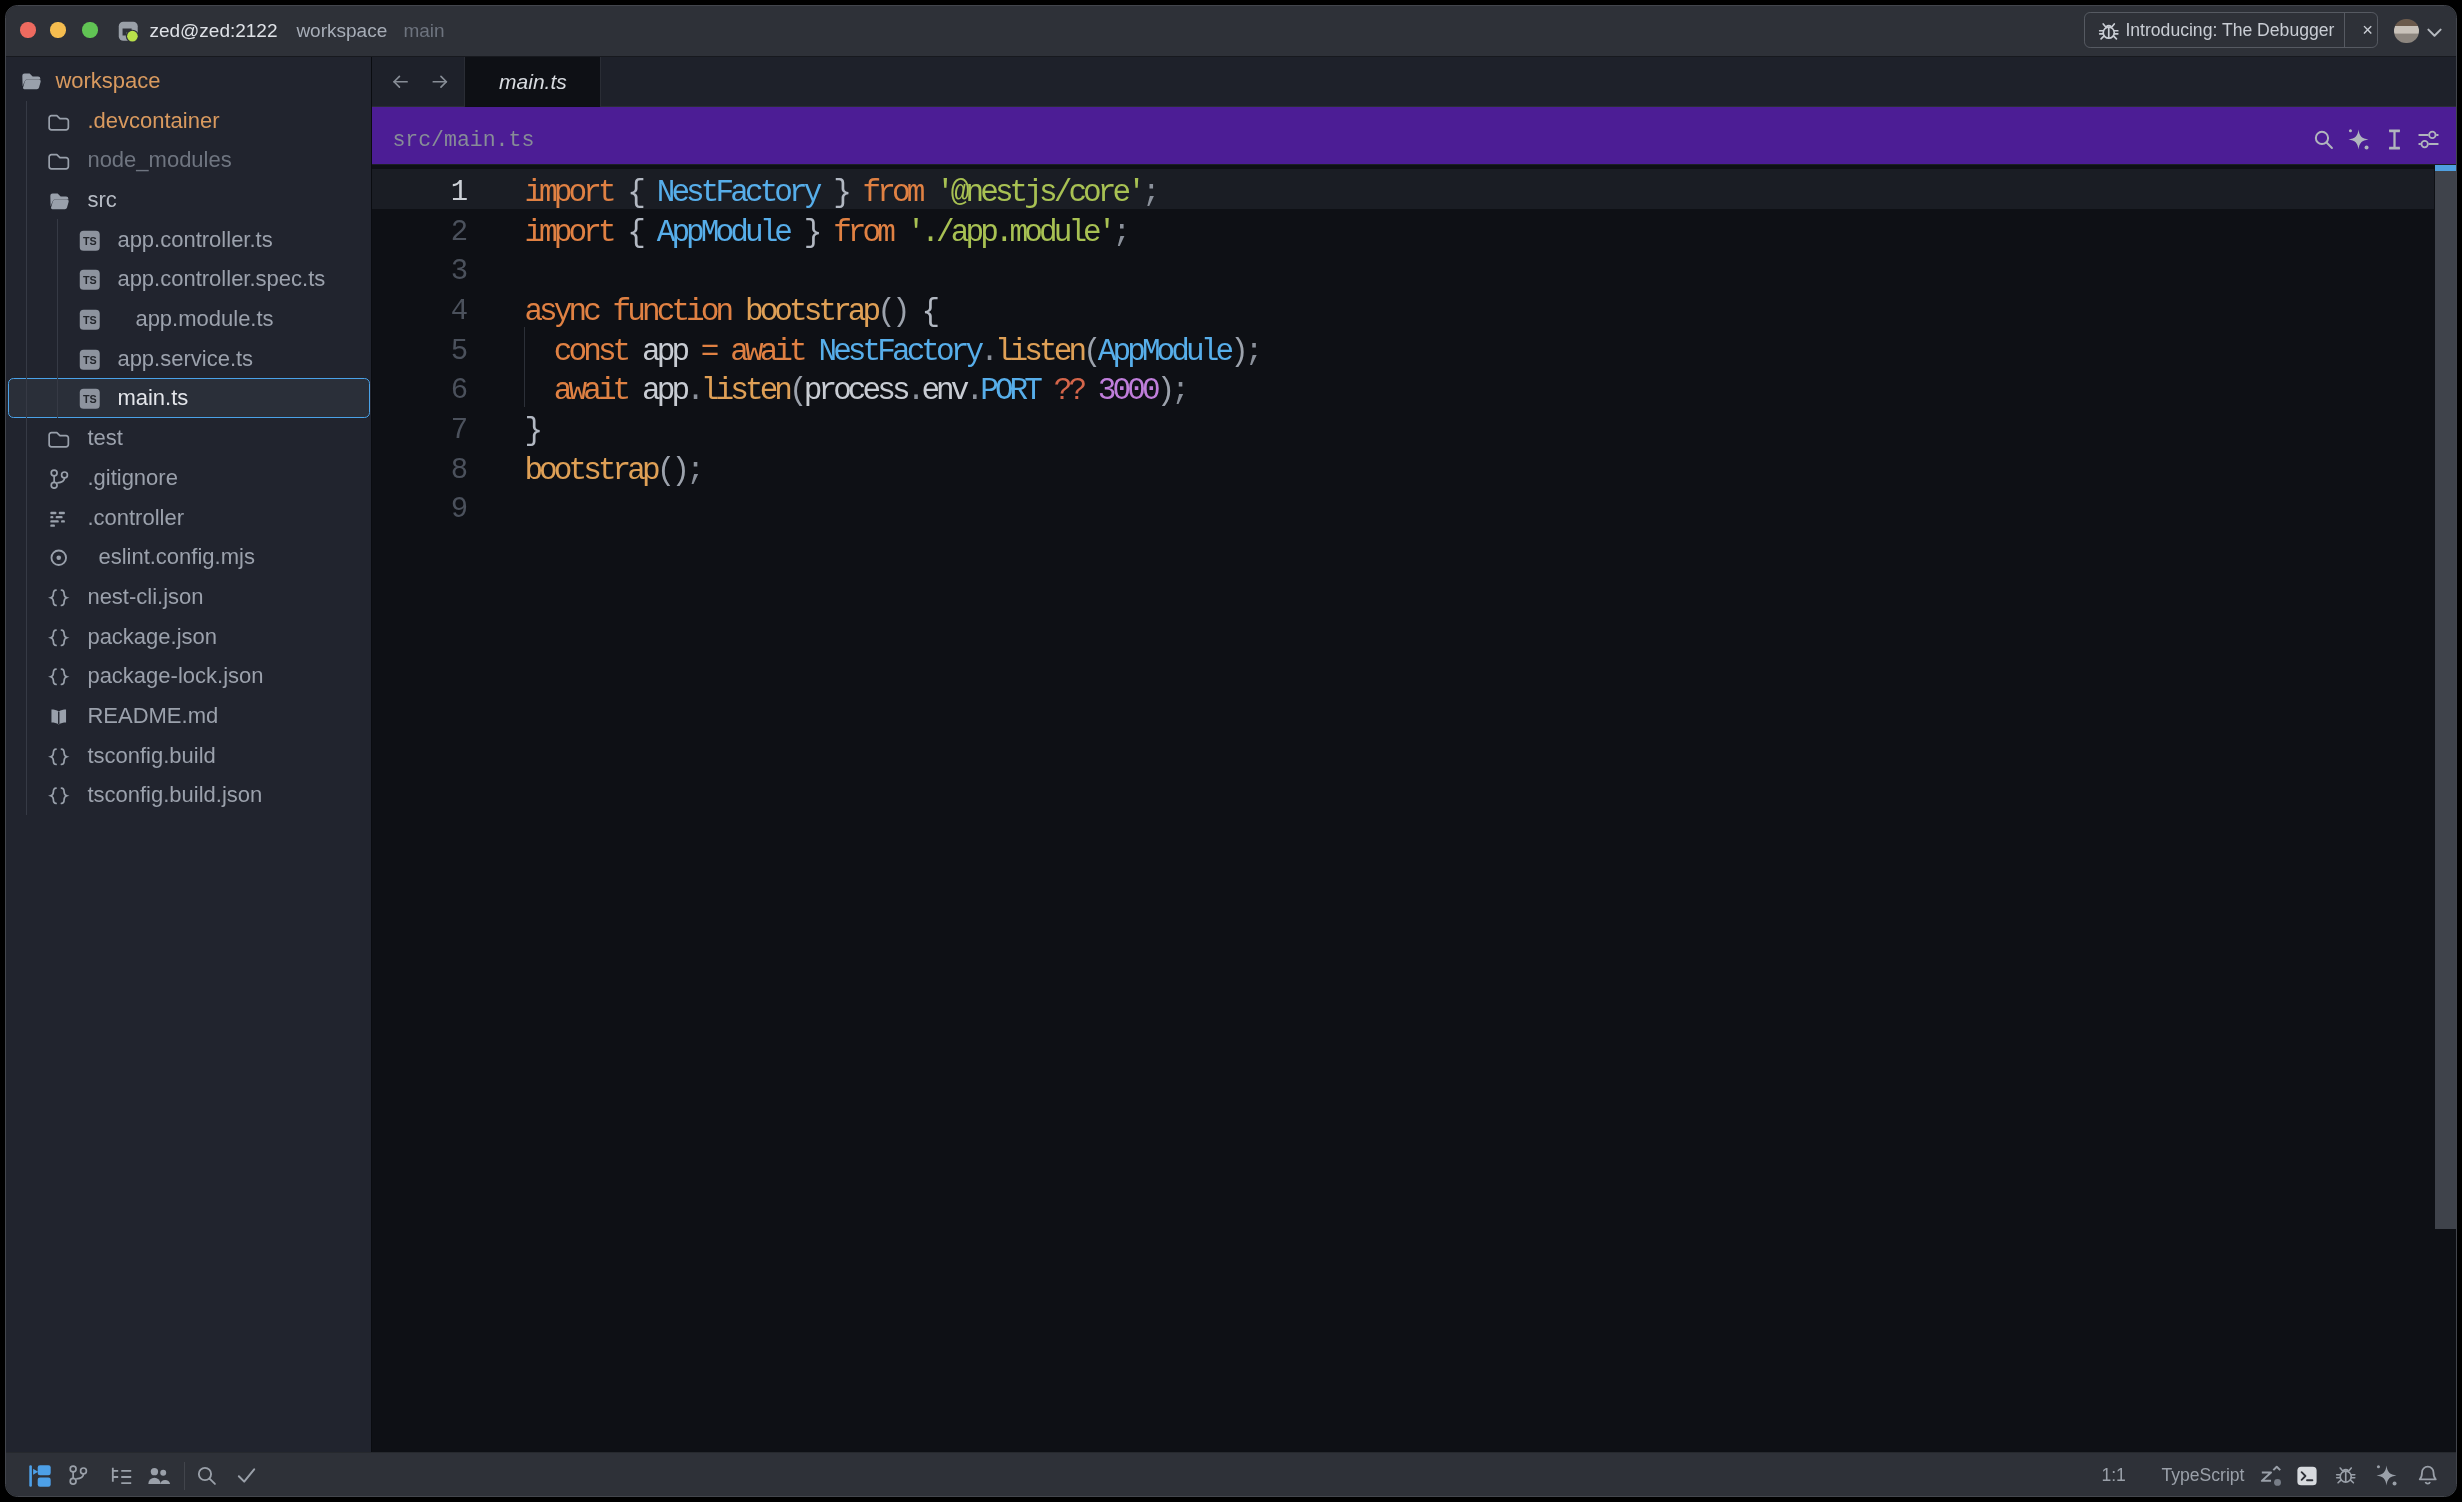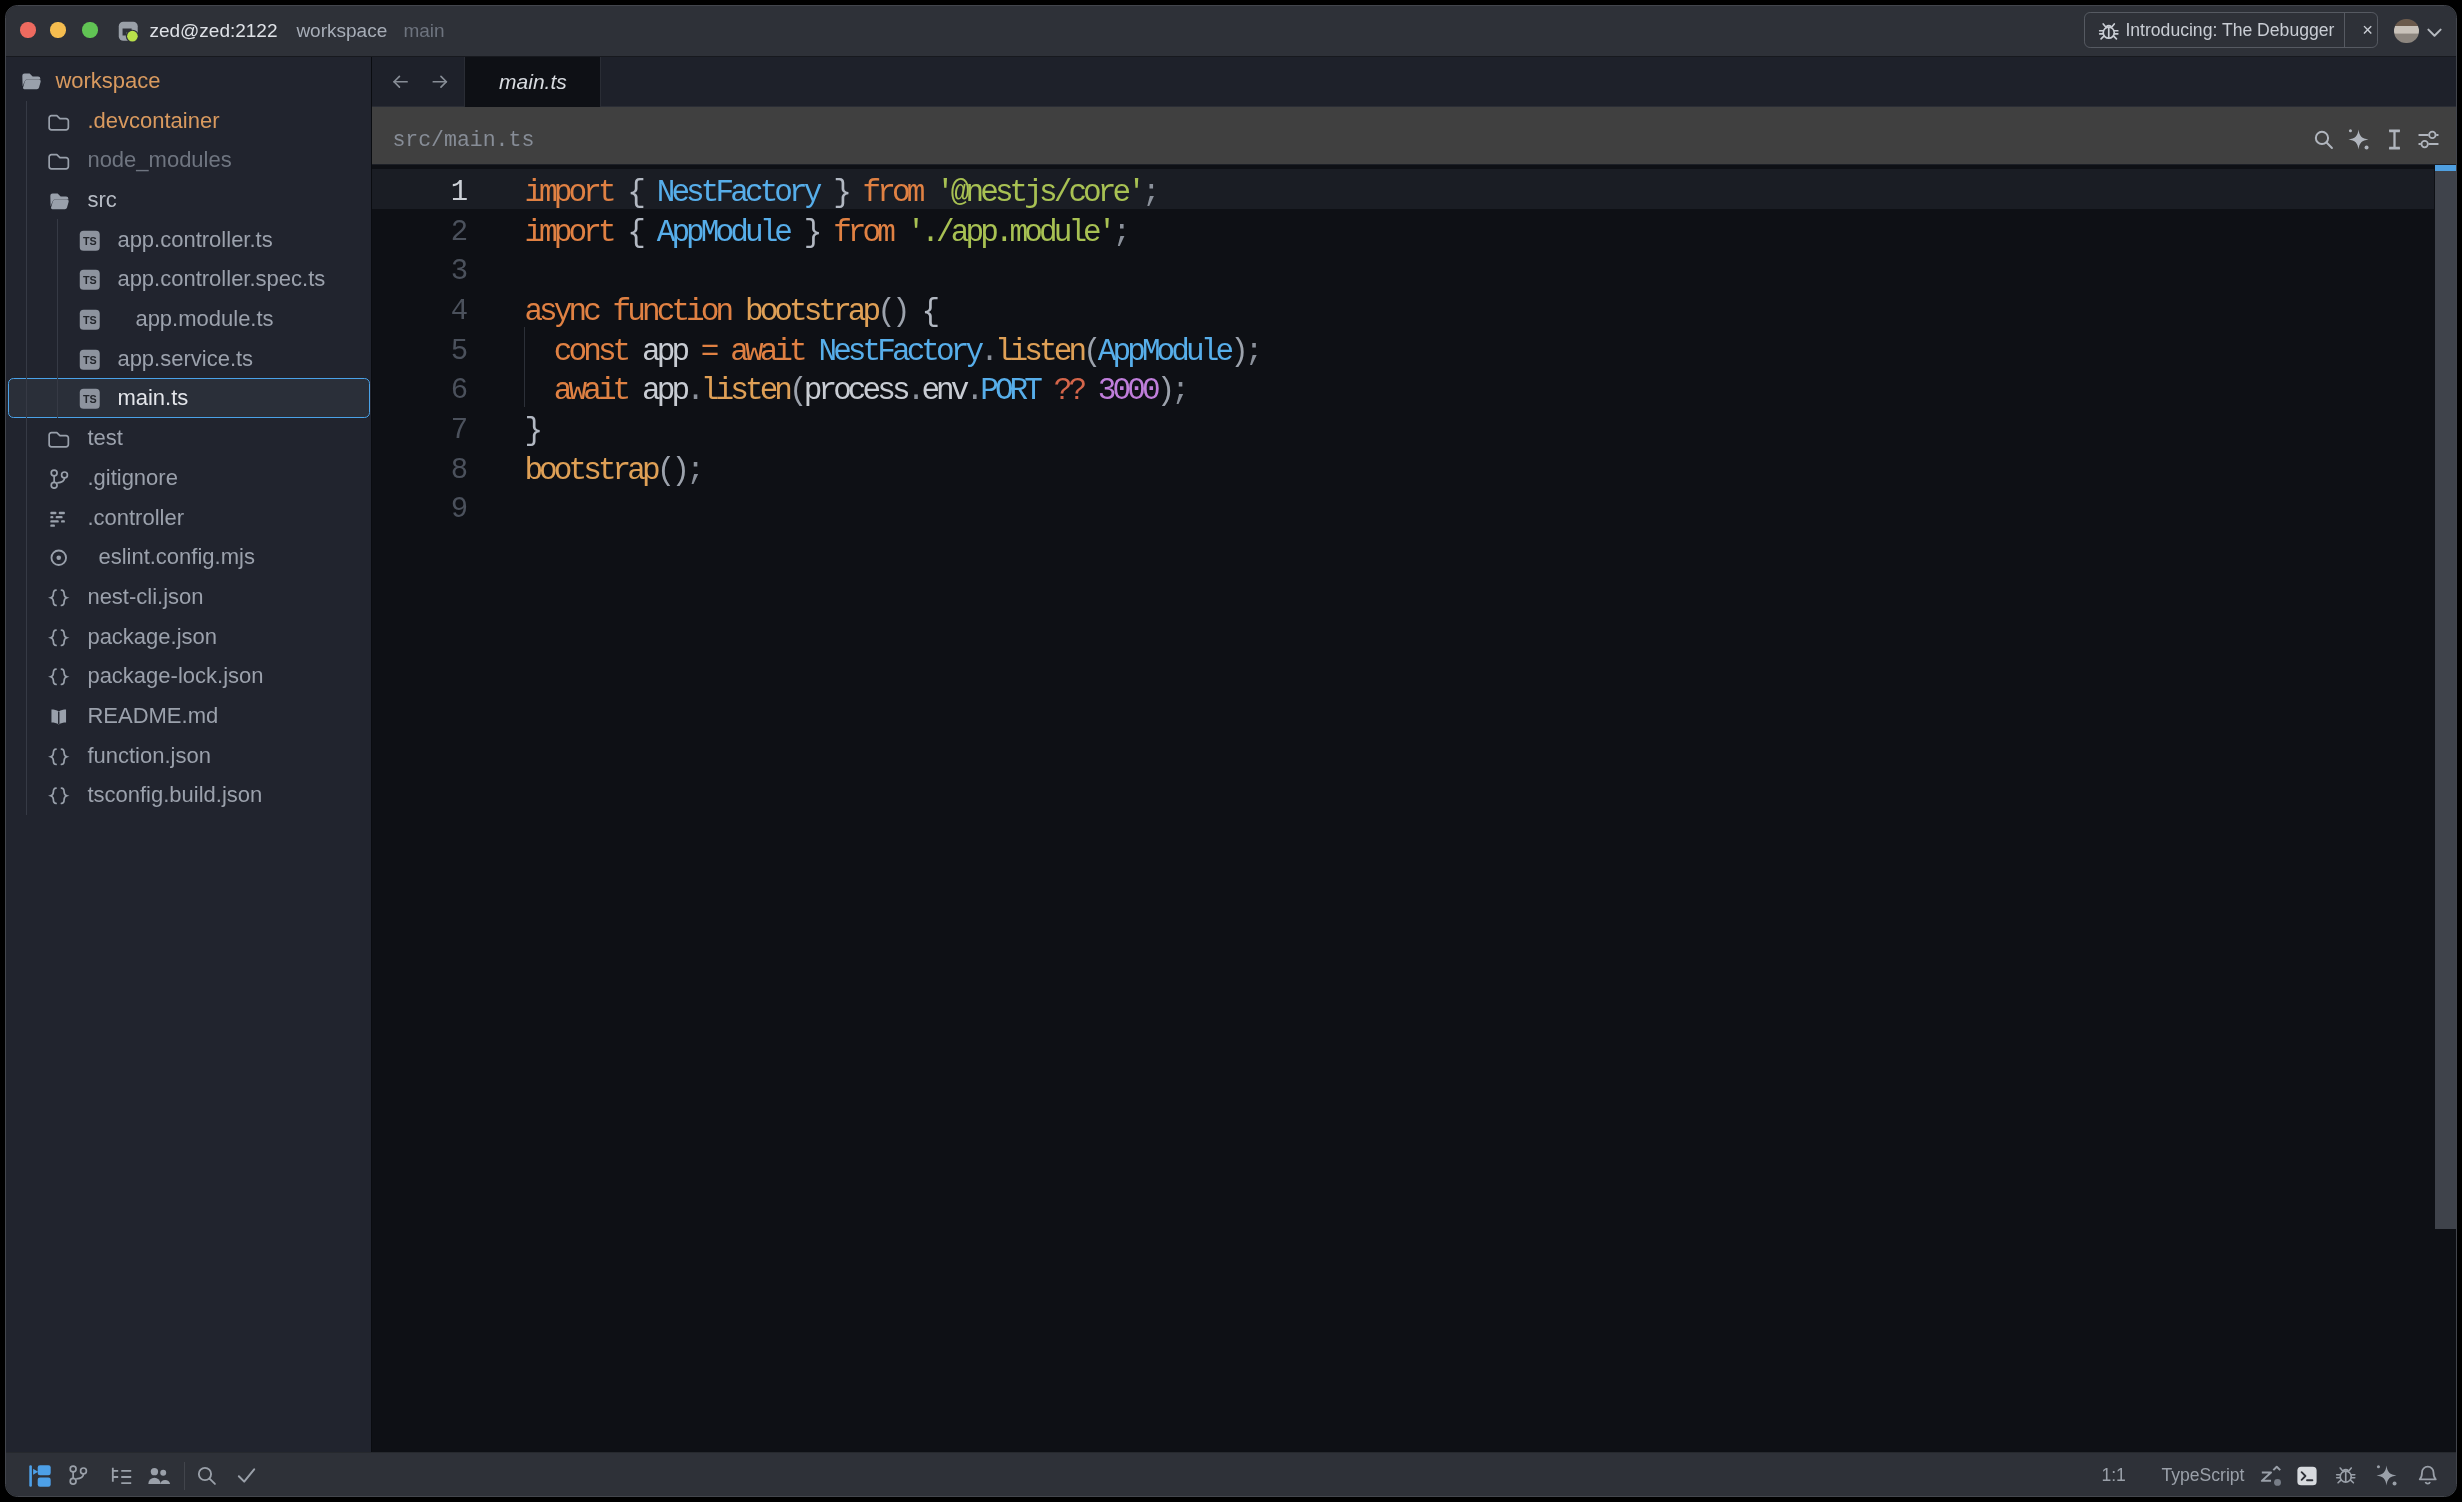--- a/index.html
+++ b/index.html
@@ -7,21 +7,21 @@
 .abs{position:absolute}
 #titlebar{position:absolute;left:0;top:0;width:2450px;height:51px;background:#2e3138;border-bottom:0.8px solid #17191e}
 .tl{position:absolute;top:16px;width:15.3px;height:15.3px;border-radius:50%}
 #titlebar .t{position:absolute;top:0;height:50px;line-height:50px;font-size:19px;white-space:pre}
 #sidebar{position:absolute;left:0;top:51px;width:366px;height:1395px;background:#21242e;border-right:0.8px solid #0a0c10}
 .srow{position:absolute;left:0;width:366px;height:40px;line-height:40px;font-size:22px;color:#9ba1ac;white-space:pre}
 .guide{position:absolute;width:0.8px;background:#363a45}
 #tabbar{position:absolute;left:366px;top:51px;width:2085px;height:50px;background:#1e212a;border-bottom:0.8px solid #2a2d35}
 #navbox{position:absolute;left:0;top:0;width:93px;height:49px;border-right:0.8px solid #2a2d35}
 #tab1{position:absolute;left:93px;top:0;width:136px;height:51px;background:#0e1015;border-right:0.8px solid #2a2d35;color:#d8dbe0;font-style:italic;font-size:21px;text-align:center;line-height:49px}
-#toolbar{position:absolute;left:366px;top:101px;width:2085px;height:58px;background:#404040;border-bottom:0.8px solid #1c1f26}
+#toolbar{position:absolute;left:366px;top:101px;width:2085px;height:58px;background:#4c1d95;border-bottom:0.8px solid #1c1f26}
 #crumb{position:absolute;left:20px;top:0;height:66px;line-height:66px;font-family:"Liberation Mono",monospace;font-size:21.5px;color:#878d97}
 #code{position:absolute;left:366px;top:159px;width:2062px;height:1287px}
 .cl{position:absolute;left:0;width:2062px;height:40px;white-space:pre;font-family:"Liberation Mono",monospace;font-size:31px;letter-spacing:-3.9px;line-height:47px}
 .ln{position:absolute;width:92px;text-align:right;height:40px;line-height:47px;font-family:"Liberation Mono",monospace;font-size:29px;color:#4b515c;left:3.8px}
 #activeline{position:absolute;left:0;top:3.8px;width:2062px;height:40px;background:#1a1d24}
 .kw{color:#e08143}.fn{color:#dfa056}.ty{color:#57aeea}.st{color:#a8c153}
 .pu{color:#8b919b}.br{color:#b2b8c2}.pp{color:#9ca2ac}.va{color:#c8ccd3}.op{color:#d4654a}.nu{color:#c07edb}
 #sbar{position:absolute;left:2429px;top:159px;width:22px;height:1287px}
 #status{position:absolute;left:0;top:1446px;width:2450px;height:45px;background:#2e3138;border-top:0.8px solid #26292e}
 #status .t{position:absolute;top:0;height:28px;line-height:44px;font-size:17.6px;color:#9aa0a9;white-space:pre}
@@ -129,21 +129,21 @@
           <path d="M10.5 4 c-3.5 0 -3.5 3 -3.5 5 c0 2.5 -0.5 4 -3.5 5 c3 1 3.5 2.5 3.5 5 c0 2 0 5 3.5 5" fill="none" stroke="#99a0ab" stroke-width="2.2" stroke-linecap="round"></path>
           <path d="M17.5 4 c3.5 0 3.5 3 3.5 5 c0 2.5 0.5 4 3.5 5 c-3 1 -3.5 2.5 -3.5 5 c0 2 0 5 -3.5 5" fill="none" stroke="#99a0ab" stroke-width="2.2" stroke-linecap="round"></path>
         </svg><span style="position:absolute;left:81px;color:#9ba1ac">package-lock.json</span></div>
       <div class="srow" style="top:639px"><svg width="21.5" height="21.5" viewBox="0 0 28 28" style="position:absolute;left:42px;top:9.2px">
           <path d="M14 7 c-2.8-1.8 -6-2.6 -9.5-2.6 v17.2 c3.5 0 6.7 0.8 9.5 2.6 c2.8-1.8 6-2.6 9.5-2.6 v-17.2 c-3.5 0 -6.7 0.8 -9.5 2.6 z" fill="#99a0ab"></path>
           <line x1="14" y1="7.5" x2="14" y2="23.5" stroke="#21242e" stroke-width="1.8"></line>
         </svg><span style="position:absolute;left:81px;color:#9ba1ac">README.md</span></div>
       <div class="srow" style="top:679px"><svg width="21.5" height="21.5" viewBox="0 0 28 28" style="position:absolute;left:42px;top:9.2px">
           <path d="M10.5 4 c-3.5 0 -3.5 3 -3.5 5 c0 2.5 -0.5 4 -3.5 5 c3 1 3.5 2.5 3.5 5 c0 2 0 5 3.5 5" fill="none" stroke="#99a0ab" stroke-width="2.2" stroke-linecap="round"></path>
           <path d="M17.5 4 c3.5 0 3.5 3 3.5 5 c0 2.5 0.5 4 3.5 5 c-3 1 -3.5 2.5 -3.5 5 c0 2 0 5 -3.5 5" fill="none" stroke="#99a0ab" stroke-width="2.2" stroke-linecap="round"></path>
-        </svg><span style="position:absolute;left:81px;color:#9ba1ac">function.json</span></div>
+        </svg><span style="position:absolute;left:81px;color:#9ba1ac">tsconfig.build</span></div>
       <div class="srow" style="top:718px"><svg width="21.5" height="21.5" viewBox="0 0 28 28" style="position:absolute;left:42px;top:9.2px">
           <path d="M10.5 4 c-3.5 0 -3.5 3 -3.5 5 c0 2.5 -0.5 4 -3.5 5 c3 1 3.5 2.5 3.5 5 c0 2 0 5 3.5 5" fill="none" stroke="#99a0ab" stroke-width="2.2" stroke-linecap="round"></path>
           <path d="M17.5 4 c3.5 0 3.5 3 3.5 5 c0 2.5 0.5 4 3.5 5 c-3 1 -3.5 2.5 -3.5 5 c0 2 0 5 -3.5 5" fill="none" stroke="#99a0ab" stroke-width="2.2" stroke-linecap="round"></path>
         </svg><span style="position:absolute;left:81px;color:#9ba1ac">tsconfig.build.json</span></div>
     </div>
   <div id="tabbar">
     <div id="navbox">
       <svg width="18.4" height="21.5" viewBox="0 0 24 28" style="position:absolute;left:19px;top:14px">
           <line x1="21" y1="14" x2="4" y2="14" stroke="#878d96" stroke-width="2.2" stroke-linecap="round"></line>
           <polyline points="11,7 4,14 11,21" fill="none" stroke="#878d96" stroke-width="2.2" stroke-linecap="round" stroke-linejoin="round"></polyline>

